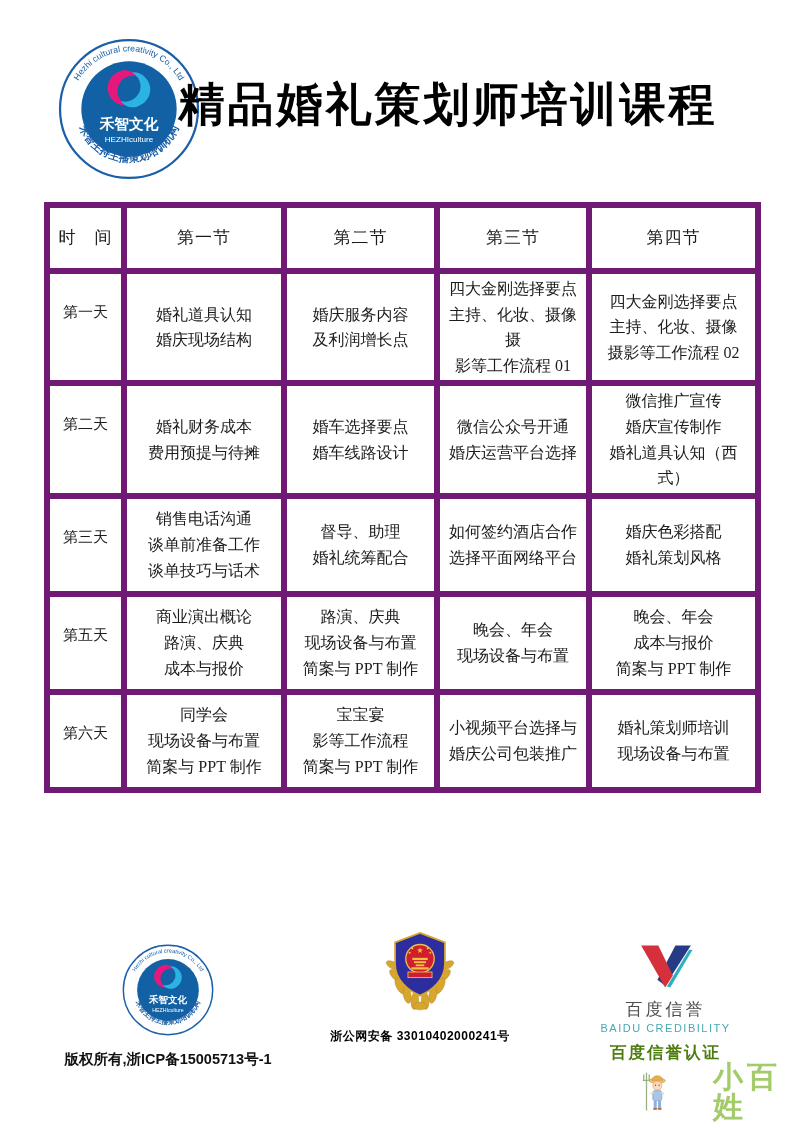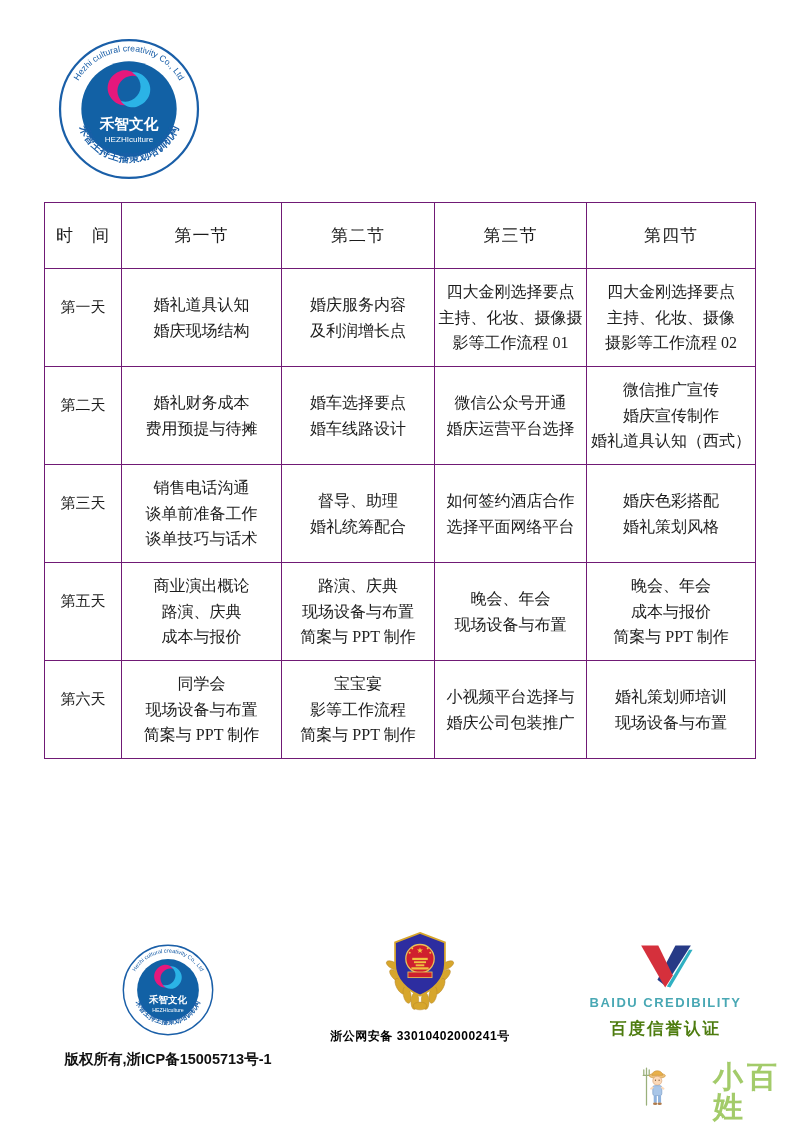--- a/index.html
+++ b/index.html
@@ -13,43 +13,43 @@
   .logo-top { position:absolute; left:58px; top:38px; width:142px; height:142px; }
   .page-title {
     position:absolute; left:178px; top:74px; width:540px;
     font-size:46px; font-weight:700; letter-spacing:3px; white-space:nowrap;
     text-align:center; color:#000;
   }
   
   table.course { position:absolute; left:44px; top:202px; width:711px;
     border-collapse:collapse; table-layout:fixed; }
   table.course td, table.course th {
-    border:1px solid #701a75; text-align:center; vertical-align:middle;
+    border:6px solid #701a75; text-align:center; vertical-align:middle;
     font-weight:400; font-size:16px; line-height:1.6; white-space:pre-line;
     padding:2px;
   }
   table.course tr.head th { height:66px; font-size:17px; letter-spacing:1px; }
   table.course tr.body { height:98px; }
   table.course td.day { vertical-align:top; padding-top:26px; font-size:15px; }
   
   .footer { position:absolute; left:0; top:920px; width:800px; height:140px;
     font-family:"Liberation Sans","DejaVu Sans",sans-serif; }
   .f-col { position:absolute; text-align:center; }
   .f-left  { left:58px;  top:24px;  width:220px; }
   .f-mid   { left:305px; top:6px;  width:230px; }
   .f-right { left:568px; top:22px; width:195px; }
   .f-left .ftext { margin-top:10px; font-size:14.5px; font-weight:700; color:#111; }
   .f-mid  .ftext { margin-top:12px; font-size:12px;  font-weight:700; color:#000; letter-spacing:0.5px; }
   .baidu-cn { margin-top:4px; font-size:17px; color:#4d4d4d; letter-spacing:3px; }
-  .baidu-en { font-size:13px; color:#49a8b4; letter-spacing:1.5px; margin-top:1px;font-weight:bold; }
+  .baidu-en { font-size:11px; color:#49a8b4; letter-spacing:1.5px; margin-top:1px; }
   .baidu-cert { margin-top:8px; font-size:16.5px; font-weight:700; color:#4d7c0f; letter-spacing:2px; }
   
   .watermark { position:absolute; right:6px; top:1062px; width:152px;
     font-family:"Liberation Sans","DejaVu Sans",sans-serif; }
-  .wm-row { display:flex; align-items:flex-start;gap:44px; }
+  .wm-row { display:flex; align-items:center;gap:44px; }
   .wm-name { font-size:30px; font-weight:700; color:#a3cb6a; letter-spacing:4px; line-height:1; }
   .wm-url { text-align:right; font-size:11px; letter-spacing:1px; color:#eda49b;
     font-family:"DejaVu Sans Mono",monospace; margin-top:13px; }
   .hidden-defs { position:absolute; width:0; height:0; overflow:hidden; }
 </style>
 </head>
 <body>
 
 <svg class="hidden-defs" aria-hidden="true">
   <defs>
@@ -72,20 +72,21 @@
       <text x="70" y="103" text-anchor="middle" font-size="8" fill="#ffffff" font-family="Liberation Sans, sans-serif">HEZHIculture</text>
     </symbol>
   </defs>
 </svg>
 
 <div class="page">
 
   <svg class="logo-top" viewBox="0 0 140 140">
     <use href="#hezhi-logo"></use>
   </svg>
+  <div class="page-title">精品婚礼策划师培训课程</div>
 
   <table class="course">
     <colgroup>
       <col style="width:77px">
         <col style="width:160px">
         <col style="width:153px">
       <col style="width:152px">
         <col style="width:169px">
     </colgroup>
     <tbody>
@@ -204,20 +205,21 @@
       </svg>
       <div class="ftext">浙公网安备 33010402000241号</div>
     </div>
 
     <div class="f-col f-right">
       <svg width="62" height="48" viewBox="0 0 70 56">
         <path d="M64,4 L46,4 L25,44 L34,51 Z" fill="#263a86"></path>
         <path d="M66,9 L62,9 L36,52 L40,53 Z" fill="#2fb0c2"></path>
         <path d="M6,4 L26,4 L43,39 L34,53 Z" fill="#d5303c"></path>
       </svg>
+      <div class="baidu-cn">百度信誉</div>
       <div class="baidu-en">BAIDU CREDIBILITY</div>
       <div class="baidu-cert">百度信誉认证</div>
     </div>
   </div>
 
   <div class="watermark">
     <div class="wm-row">
       <svg width="34" height="50" viewBox="0 0 30 44">
         <g stroke="#9ab07c" stroke-width="1.4" fill="none" stroke-linecap="round">
           <line x1="5" y1="9" x2="5" y2="42"></line>

